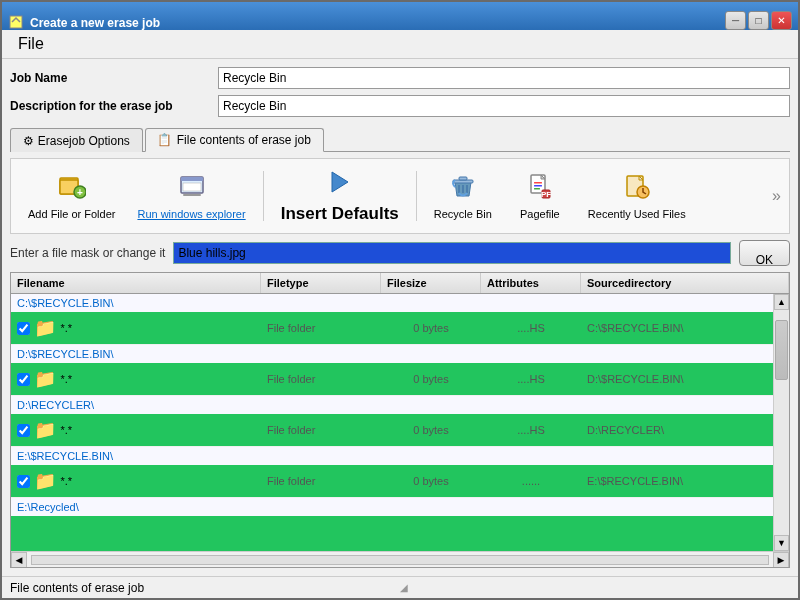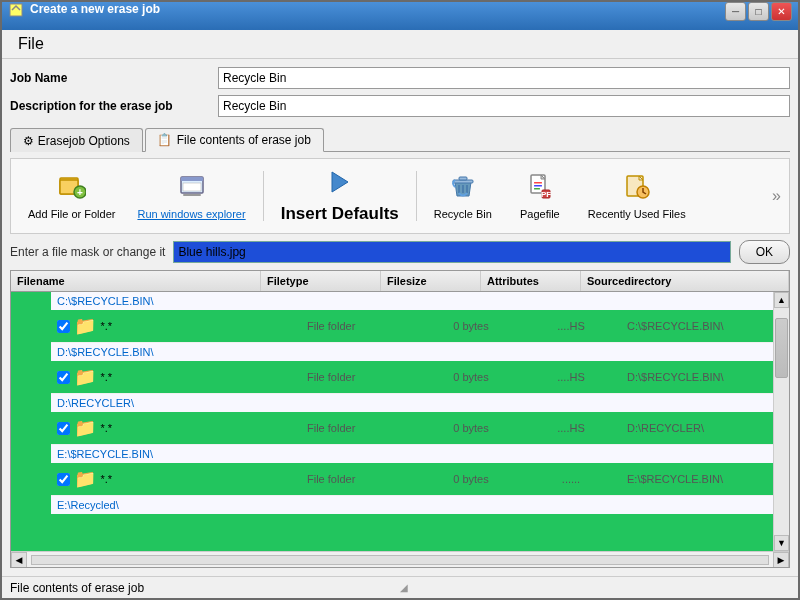--- a/index.html
+++ b/index.html
@@ -20,21 +20,21 @@
       background: #f0f0f0;
       display: flex;
       flex-direction: column;
     }
 
     .title-bar {
       background: linear-gradient(to bottom, #4a90d9, #2a6db5);
       color: white;
       height: 28px;
       display: flex;
-      align-items: flex-start;
+      align-items: flex-end;
       padding: 0 6px;
       flex-shrink: 0;
     }
 
     .title-bar-icon {
       width: 16px;
       height: 16px;
       margin-right: 6px;
     }
 
@@ -210,24 +210,24 @@
       flex: 1;
       height: 22px;
       border: 1px solid #7a9;
       background: #1d4ed8;
       padding: 0 4px;
       font-size: 12px;
     }
 
     .ok-btn {
       height: 24px;
-      padding: 4px 16px;
+      padding: 12px 16px;
       background: linear-gradient(to bottom, #f8f8f8, #e0e0e0);
       border: 1px solid #888;
-      border-radius: 10px;
+      border-radius: 4px;
       cursor: pointer;
       font-size: 12px;
     }
 
     
     .file-list-container {
       flex: 1;
       border: 1px solid #999;
       background: #22c55e;
       overflow: hidden;
@@ -253,21 +253,20 @@
     .header-col.filename { width: 250px; }
     .header-col.filetype { width: 120px; }
     .header-col.filesize { width: 100px; }
     .header-col.attributes { width: 100px; }
     .header-col.sourcedir { flex: 1; }
 
     .file-list-body {
       flex: 1;
       overflow-y: auto;
       overflow-x: hidden;
-      margin-left: 40px;
     }
 
     .group-header {
       padding: 3px 6px;
       font-size: 11px;
       color: #0066cc;
       background: #f8f8ff;
     }
 
     .file-row {

